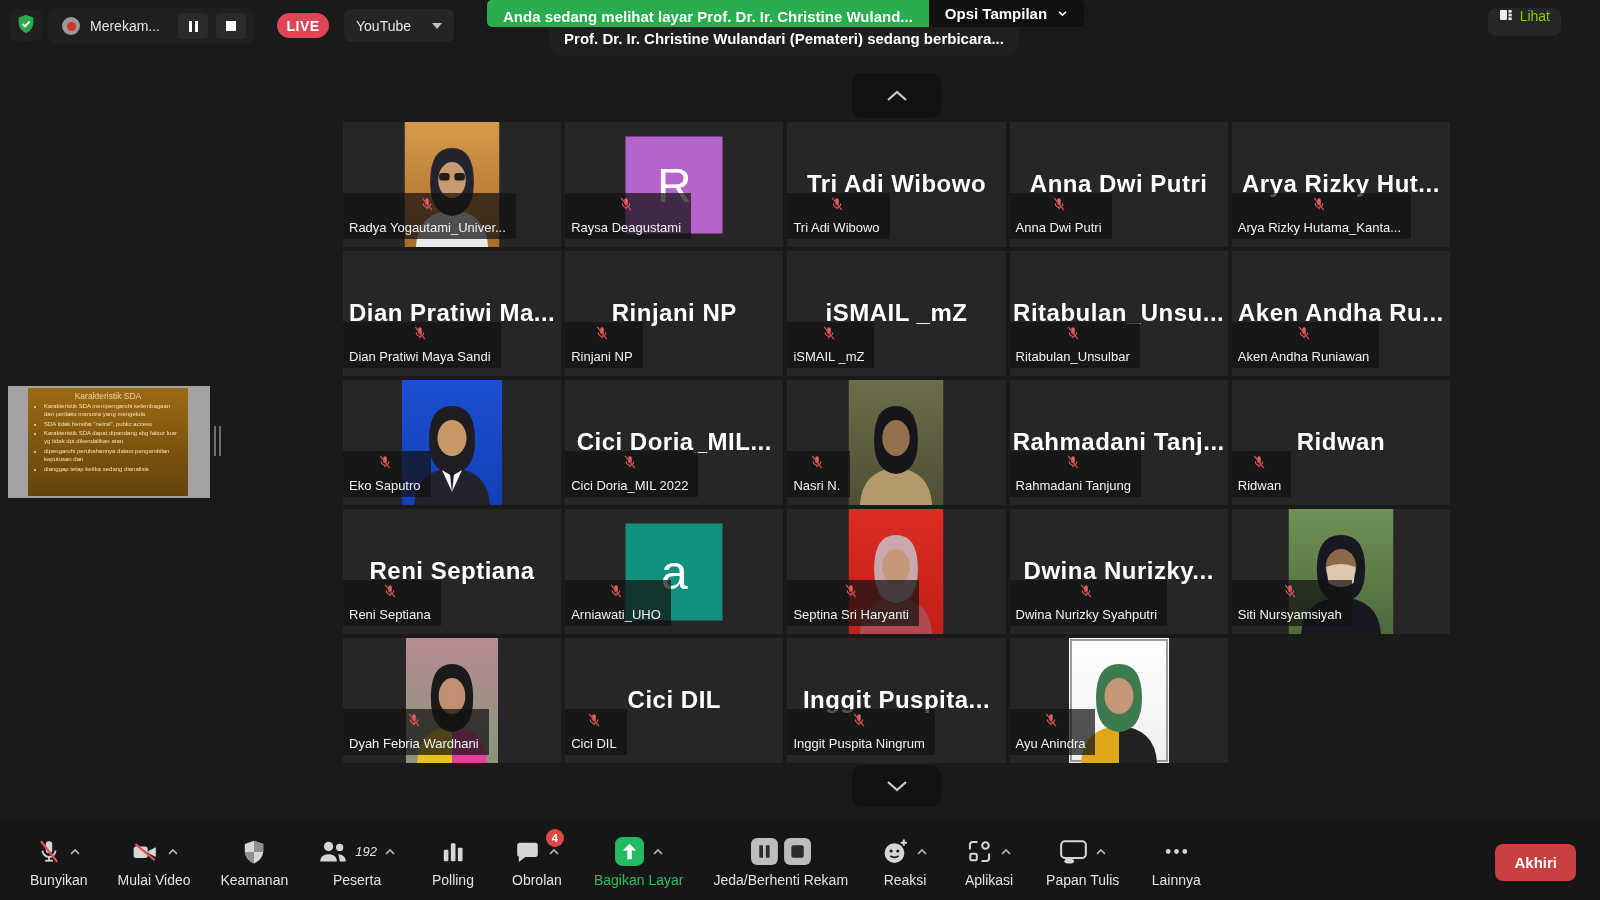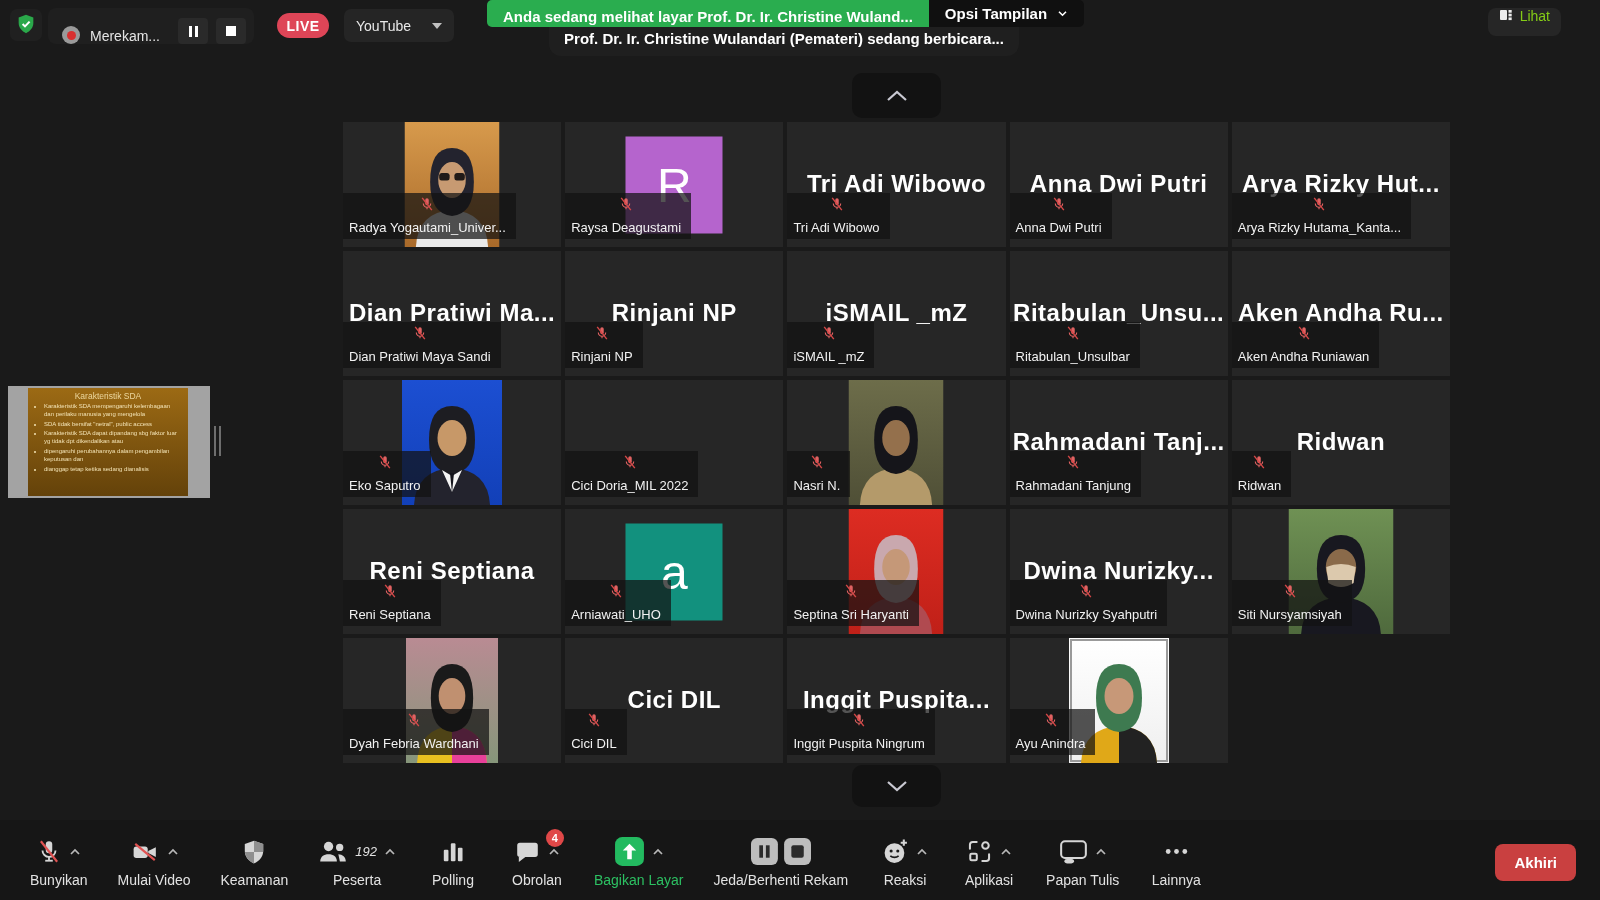--- a/index.html
+++ b/index.html
@@ -1,21 +1,21 @@
 <!DOCTYPE html>
 <html><head>
 <meta charset="utf-8">
 <style>
   html,body{margin:0;padding:0;background:#101010;}
   *{box-sizing:border-box;font-family:"Liberation Sans",sans-serif;}
   .screen{position:relative;width:1600px;height:900px;background:#1a1a1a;overflow:hidden;}
 
   
   .shield-btn{position:absolute;left:10px;top:9px;width:32px;height:32px;background:#202020;border:none;border-radius:7px;display:flex;align-items:center;justify-content:center;cursor:pointer;}
-  .rec-pill{position:absolute;left:48px;top:8px;height:36px;background:#1f1f1f;border-radius:8px;display:flex;align-items:flex-end;padding:0 8px;gap:8px;}
+  .rec-pill{position:absolute;left:48px;top:8px;height:36px;background:#1f1f1f;border-radius:8px;display:flex;align-items:center;padding:0 8px;gap:8px;}
   .rec-dot{width:18px;height:18px;border-radius:50%;background:#9a9a9a;display:flex;align-items:center;justify-content:center;margin-left:6px;}
   .rec-dot i{width:9px;height:9px;border-radius:50%;background:#d83030;}
   .rec-label{color:#e4e4e4;font-size:14px;padding:0 10px 0 2px;}
   .rec-btn{width:30px;height:26px;background:#2a2a2a;border:none;border-radius:4px;display:flex;align-items:center;justify-content:center;gap:3px;cursor:pointer;}
   .rec-btn .bar{width:3px;height:11px;background:#fff;}
   .rec-btn .sq{width:10px;height:10px;background:#fff;}
   .live-badge{position:absolute;left:277px;top:13px;width:52px;height:25px;background:#de4557;color:#fff;font-size:14px;font-weight:bold;border-radius:13px;display:flex;align-items:center;justify-content:center;letter-spacing:.5px;}
   .yt-btn{position:absolute;left:344px;top:9px;height:33px;background:#252525;border:none;border-radius:7px;color:#e8e8e8;font-size:14px;display:flex;align-items:center;gap:21px;padding:0 12px;cursor:pointer;}
   .caret-down{width:0;height:0;border-left:5px solid transparent;border-right:5px solid transparent;border-top:6px solid #c0c0c0;}
 
@@ -289,20 +289,21 @@
               <rect x="6" y="1.5" width="4" height="8" rx="2" fill="#e06262"></rect>
               <path d="M3.8 7.5a4.2 4.2 0 0 0 8.4 0" stroke="#e06262" stroke-width="1.3" fill="none"></path>
               <line x1="8" y1="11.7" x2="8" y2="14" stroke="#e06262" stroke-width="1.3"></line>
               <line x1="2.5" y1="1" x2="13.5" y2="15" stroke="#d84848" stroke-width="1.6"></line>
             </svg></span>
       <span class="lbl-text">Eko Saputro</span>
     </div>
   </div>
 
   <div class="tile">
+    <div class="tile-name">Cici Doria_MIL...</div>
     <div class="tile-label">
       <span class="mic"><svg width="14" height="14" viewBox="0 0 16 16">
               <rect x="6" y="1.5" width="4" height="8" rx="2" fill="#e06262"></rect>
               <path d="M3.8 7.5a4.2 4.2 0 0 0 8.4 0" stroke="#e06262" stroke-width="1.3" fill="none"></path>
               <line x1="8" y1="11.7" x2="8" y2="14" stroke="#e06262" stroke-width="1.3"></line>
               <line x1="2.5" y1="1" x2="13.5" y2="15" stroke="#d84848" stroke-width="1.6"></line>
             </svg></span>
       <span class="lbl-text">Cici Doria_MIL 2022</span>
     </div>
   </div>

